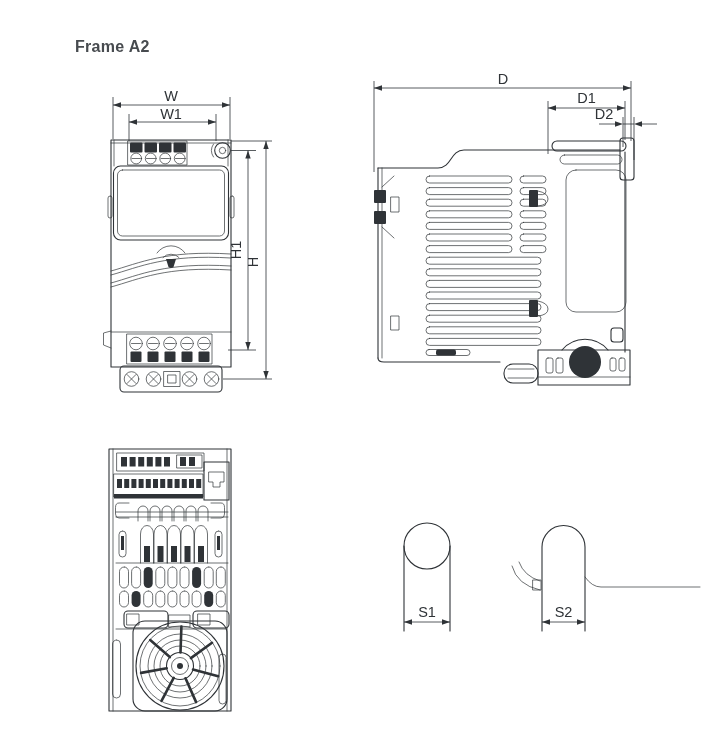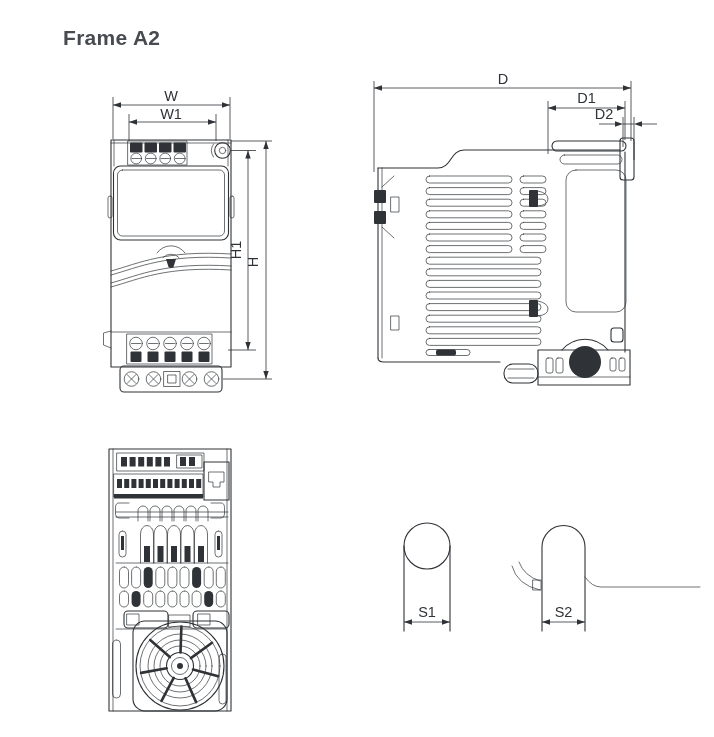--- a/index.html
+++ b/index.html
@@ -1,19 +1,19 @@
 <!DOCTYPE html>
 <html><head>
 <meta charset="utf-8">
 <style>
   html,body{margin:0;padding:0;background:#ffffff;}
   .stage{position:relative;width:714px;height:737px;background:#ffffff;overflow:hidden;
          font-family:"Liberation Sans",sans-serif;}
-  .page-title{position:absolute;left:63px;top:26px;font-size:21px;font-weight:700;
-              color:#474b4f;letter-spacing:.3px;margin:0;}
+  .page-title{position:absolute;left:63px;top:26px;font-size:16px;font-weight:700;
+              color:#474b4f;letter-spacing:.3px;margin:12px;}
   svg{position:absolute;left:0;top:0;}
   .ln{fill:none;stroke:#2f3337;stroke-width:1.1;stroke-linecap:round;stroke-linejoin:round;}
   .tn{fill:none;stroke:#2f3337;stroke-width:.7;stroke-linecap:round;stroke-linejoin:round;}
   .dm{fill:none;stroke:#2f3337;stroke-width:.8;stroke-linecap:butt;}
   .ink{fill:#2f3337;stroke:none;}
   .ah{fill:#2f3337;stroke:none;}
   .spk{fill:none;stroke:#2f3337;stroke-width:2.6;stroke-linecap:round;}
   text.dim{font-family:"Liberation Sans",sans-serif;font-size:14.5px;fill:#2f3337;}
 </style>
 </head>

